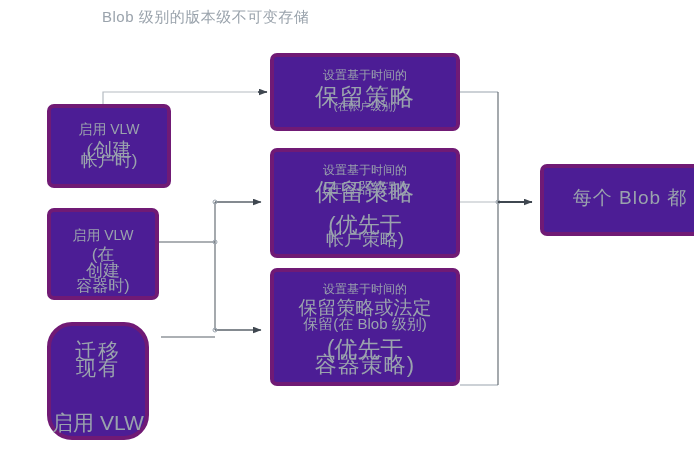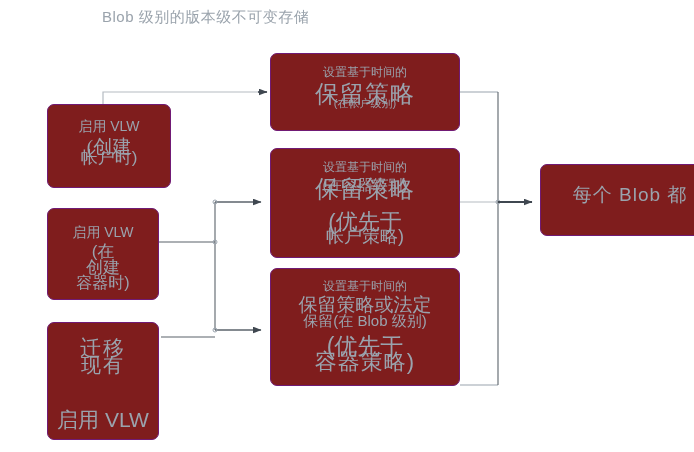--- a/index.html
+++ b/index.html
@@ -34,43 +34,43 @@
     left: 62px;
     top: 8px;
     font-size: 15px;
     color: #9aa3ac;
     letter-spacing: 0.5px;
     white-space: nowrap;
   }
   .node {
     position: absolute;
     box-sizing: border-box;
-    border: 1px solid #701a75;
+    border: 4px solid #701a75;
     border-radius: 7px;
-    background: #7f1d1d;
+    background: #4c1d95;
     text-align: center;
     overflow: visible;
   }
   .node .lines {
     position: relative;
     width: 100%;
     height: 100%;
   }
   .tline {
     position: absolute;
     left: 0;
     width: 100%;
     white-space: nowrap;
     color: #9aa3ad;
     line-height: 1;
   }
   
   #node-enable-vlw-account { left: 7px;  top: 104px; width: 124px; height: 84px; }
   #node-enable-vlw-container { left: 7px; top: 208px; width: 112px; height: 92px; }
-  #node-migrate-existing { left: 7px; top: 322px; width: 112px; height: 118px; }
+  #node-migrate-existing { left: 7px; top: 322px; width: 102px; height: 118px; border-radius: 25px; }
 
   
   #node-retention-account { left: 230px; top: 53px;  width: 190px; height: 78px; }
   #node-retention-container { left: 230px; top: 148px; width: 190px; height: 110px; }
   #node-retention-blob { left: 230px; top: 268px; width: 190px; height: 118px; }
 
   
   #node-every-blob { left: 500px; top: 164px; width: 180px; height: 72px; }
 </style>
 </head>

